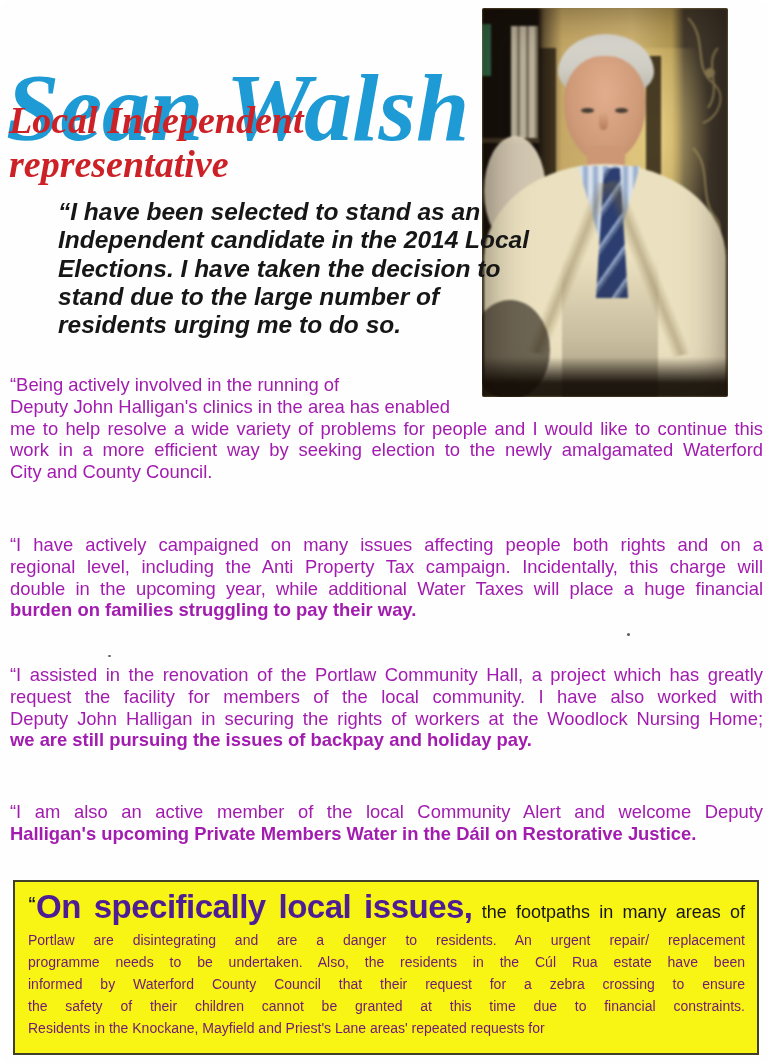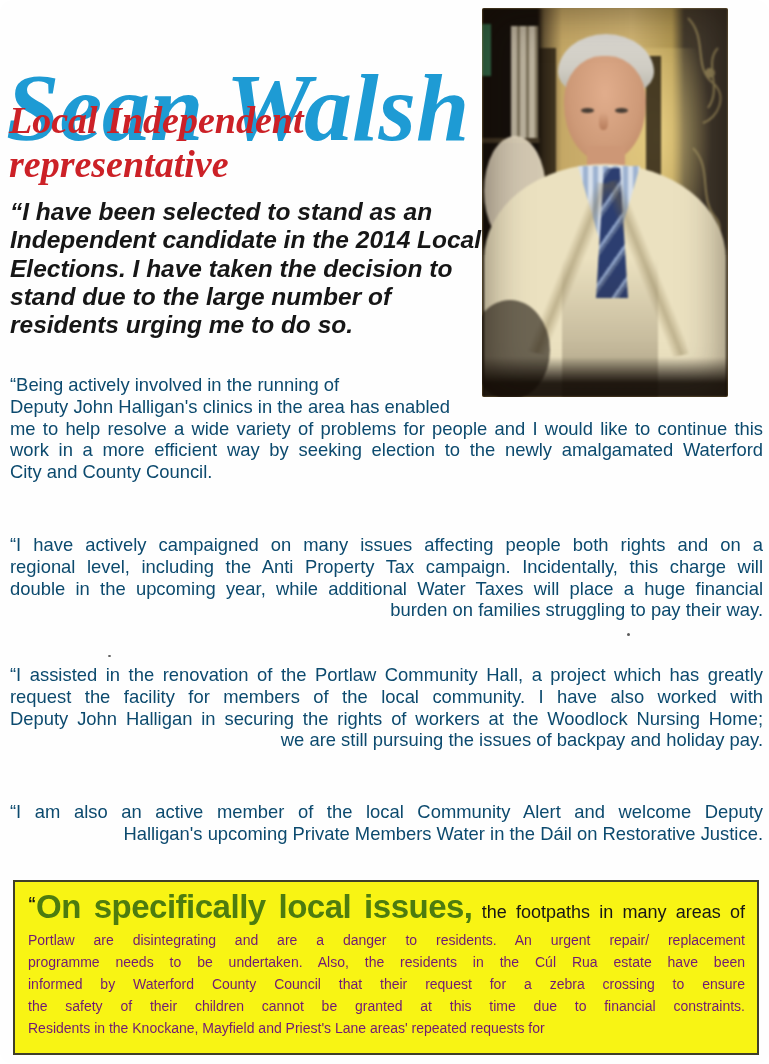--- a/index.html
+++ b/index.html
@@ -29,54 +29,54 @@
     color:#cc2127;
     white-space:pre-line;
   }
   
   .intro{
     position:absolute;left:10px;top:198px;width:470px;
     font-size:24.5px;line-height:28.3px;
     font-weight:bold;font-style:italic;
     color:#161616;
   }
-  .intro .tline{white-space:nowrap;}
+  .intro .tline{white-space:nowrap;margin-left:48px;}
   
   .para{
     position:absolute;left:10px;width:753px;
     font-size:18.4px;line-height:21.8px;
-    color:#0c4a6e;
+    color:#a21caf;
   }
   .p1{top:374px;}
   .p2{top:534px;}
   .p3{top:664px;}
   .p4{top:801px;}
   .tline{text-align:left;}
   .just .tline{text-align:justify;text-align-last:justify;}
-  .just .tline:last-child{text-align:right;text-align-last:auto;}
+  .just .tline:last-child{text-align:left;text-align-last:auto;font-weight:bold;}
   
   .p1 .tline{text-align:left;text-align-last:auto;white-space:nowrap;}
   .p1 .tline:nth-child(3),
   .p1 .tline:nth-child(4){text-align:justify;text-align-last:justify;white-space:normal;}
   
   .highlight{
     position:absolute;left:13px;top:880px;
     width:746px;height:175px;
     box-sizing:border-box;
     background:#f8f414;
     border:2px solid #3f3f2a;
     padding:5px 12px 0 13px;
   }
   .hline-first{
     font-size:18px;line-height:34px;
     text-align:justify;text-align-last:justify;
     color:#161616;
   }
   .openq{font-size:16px;font-weight:bold;vertical-align:9px;}
-  .lead{font-size:33px;font-weight:bold;letter-spacing:-0.5px;color:#4d7c0f;}
+  .lead{font-size:33px;font-weight:bold;letter-spacing:-0.5px;color:#4c1d95;}
   .hlines .tline{
     font-size:14px;line-height:22px;color:#701a75;
     text-align:justify;text-align-last:justify;
   }
   .hlines .tline:last-child{text-align:left;text-align-last:auto;}
   
   .speck{position:absolute;background:#5a5a5a;border-radius:50%;}
   .speck1{left:627px;top:633px;width:3px;height:3px;}
   .speck2{left:108px;top:655px;width:3px;height:2px;}
   

